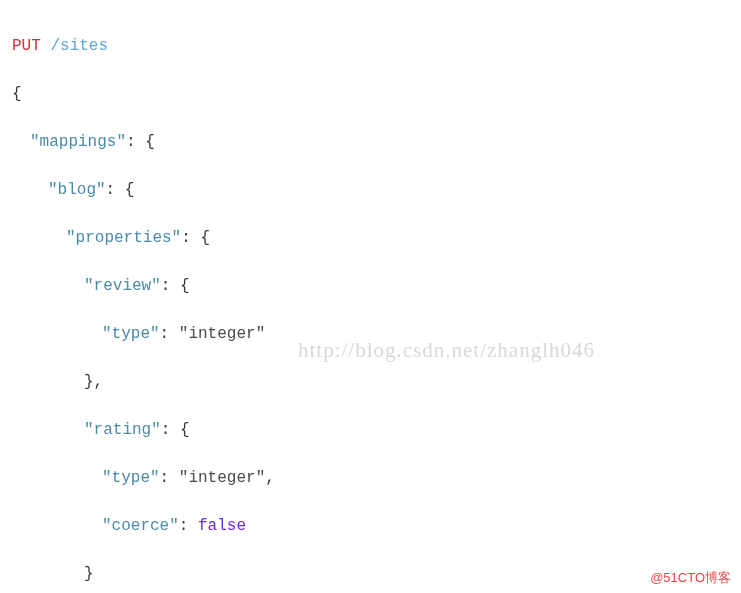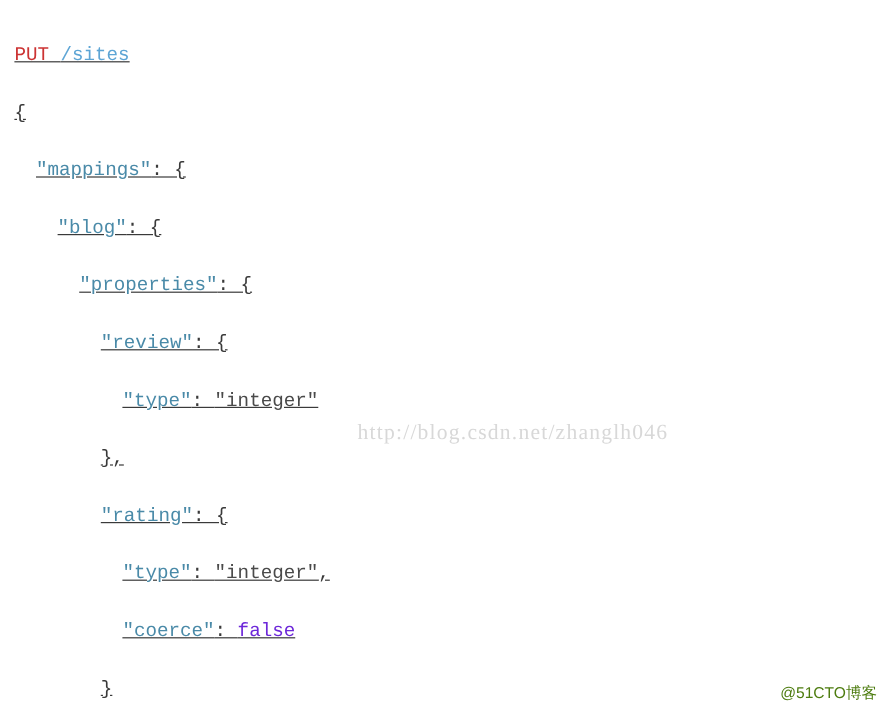--- a/index.html
+++ b/index.html
@@ -26,36 +26,35 @@
     .key { color: #4a8aa8; }
     .punct { color: #3a3a3a; }
     .string { color: #4a4a4a; }
     .boolean { color: #6d28d9; }
     .watermark1 {
       position: absolute;
       top: 335px;
       left: 298px;
       color: #d8d8d8;
       font-family: 'SimSun', serif;
-      font-size: 18px;
+      font-size: 21px;
       letter-spacing: 1px;
       pointer-events: none;
-      margin-top: 12px;
     }
     .watermark2 {
       position: absolute;
       bottom: 6px;
       right: 10px;
-      color: #4d7c0f;
+      color: #ef4444;
       font-size: 13px;
       font-family: Arial, 'Microsoft YaHei', sans-serif;
       pointer-events: none;
       text-align: right;
     }
-    .line { display: block; text-decoration: underline; }
+    .line { display: block; }
     .g1 { display:inline-block; width: 16px; border-left: 1px dotted #c7c7c7; margin-left: 2px; }
   </style>
 </head>
 <body>
 
 <div class="code-block">
 <span class="line"><span class="method">PUT</span> <span class="path">/sites</span></span>
 <span class="line"><span class="punct">{</span></span>
 <span class="line"><span class="g1"></span><span class="key">"mappings"</span><span class="punct">: {</span></span>
 <span class="line"><span class="g1"></span><span class="g1"></span><span class="key">"blog"</span><span class="punct">: {</span></span>

